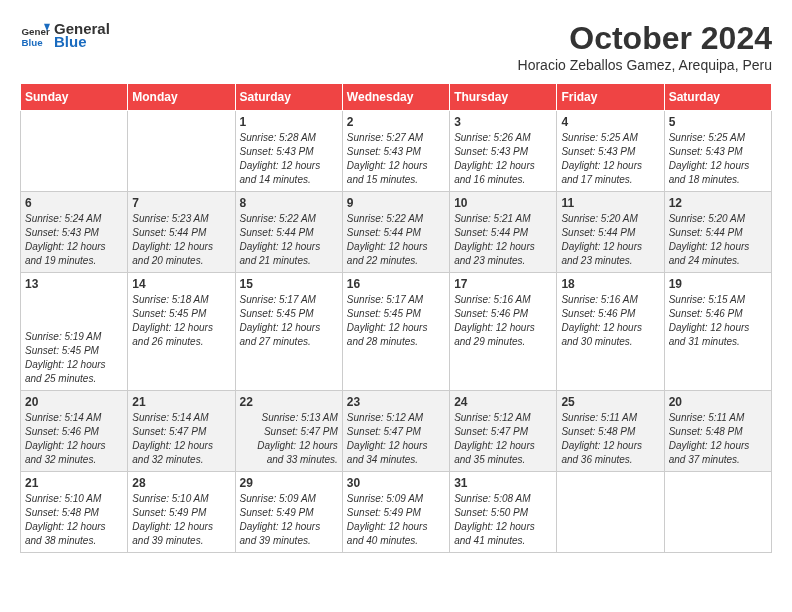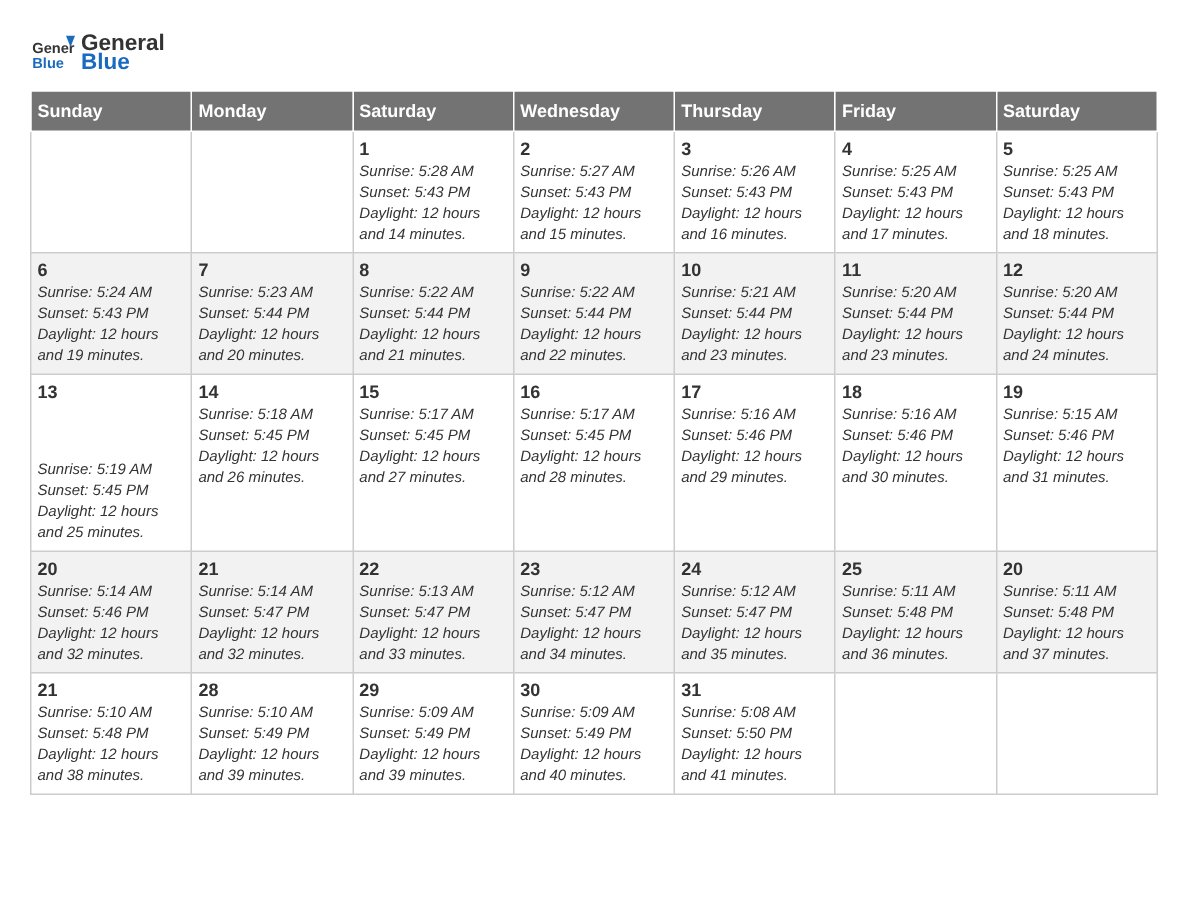--- a/index.html
+++ b/index.html
@@ -37,21 +37,21 @@
       font-size: 14px;
       color: #333;
       font-weight: normal;
     }
     .calendar {
       width: 100%;
       border-collapse: collapse;
       font-size: 11px;
     }
     .calendar th {
-      background-color: #737373;
+      background-color: #ef4444;
       color: #fff;
       padding: 6px 4px;
       text-align: left;
       font-size: 12px;
       font-weight: bold;
       border: 1px solid #fff;
     }
     .calendar td {
       border: 1px solid #ccc;
       vertical-align: top;
@@ -88,20 +88,24 @@
     <svg class="logo-icon" viewBox="0 0 40 40" xmlns="http://www.w3.org/2000/svg">
       <text x="2" y="20" font-size="13" font-weight="bold" fill="#333" font-family="Arial">General</text>
       <text x="2" y="34" font-size="13" font-weight="bold" fill="#1a6bbf" font-family="Arial">Blue</text>
       <polygon points="32,5 40,5 36,15" fill="#1a6bbf"></polygon>
     </svg>
     <div style="display:flex;flex-direction:column;">
       <span style="font-size:15px;font-weight:bold;color:#333;">General</span>
       <span style="font-size:15px;font-weight:bold;color:#1a6bbf;margin-top:-4px;">Blue</span>
     </div>
   </div>
+  <div class="title-block">
+    <div class="month-year">October 2024</div>
+    <div class="subtitle">Horacio Zeballos Gamez, Arequipa, Peru</div>
+  </div>
 </div>
 
 <table class="calendar">
   <thead>
     <tr>
     <th>Sunday</th>
         <th>Monday</th>
         <th>Saturday</th>
         <th>Wednesday</th>
         <th>Thursday</th>
@@ -240,21 +244,21 @@
 Daylight: 12 hours and 32 minutes.</div>
         </td>
         <td>
           <span class="day-num">21</span>
           <div class="day-info" style="white-space: pre-line;">Sunrise: 5:14 AM
 Sunset: 5:47 PM
 Daylight: 12 hours and 32 minutes.</div>
         </td>
         <td>
           <span class="day-num">22</span>
-          <div class="day-info" style="white-space: pre-line;">Sunrise: 5:13 AM
+          <div class="day-info" style="white-space: pre-line; text-align: right;">Sunrise: 5:13 AM
 Sunset: 5:47 PM
 Daylight: 12 hours and 33 minutes.</div>
         </td>
         <td>
           <span class="day-num">23</span>
           <div class="day-info" style="white-space: pre-line;">Sunrise: 5:12 AM
 Sunset: 5:47 PM
 Daylight: 12 hours and 34 minutes.</div>
         </td>
         <td>

